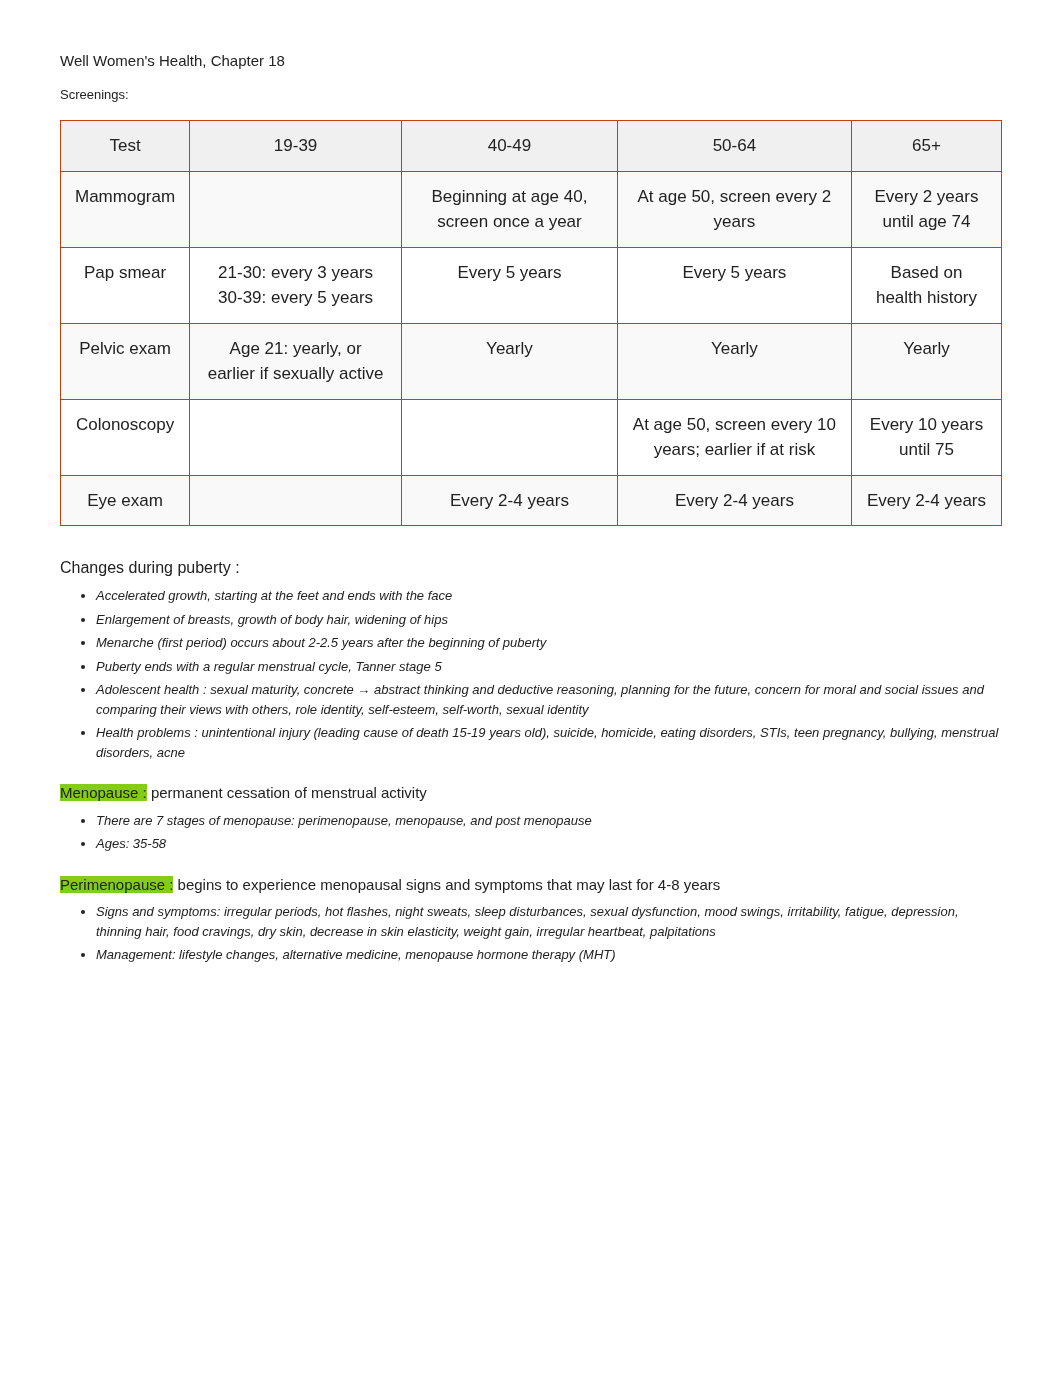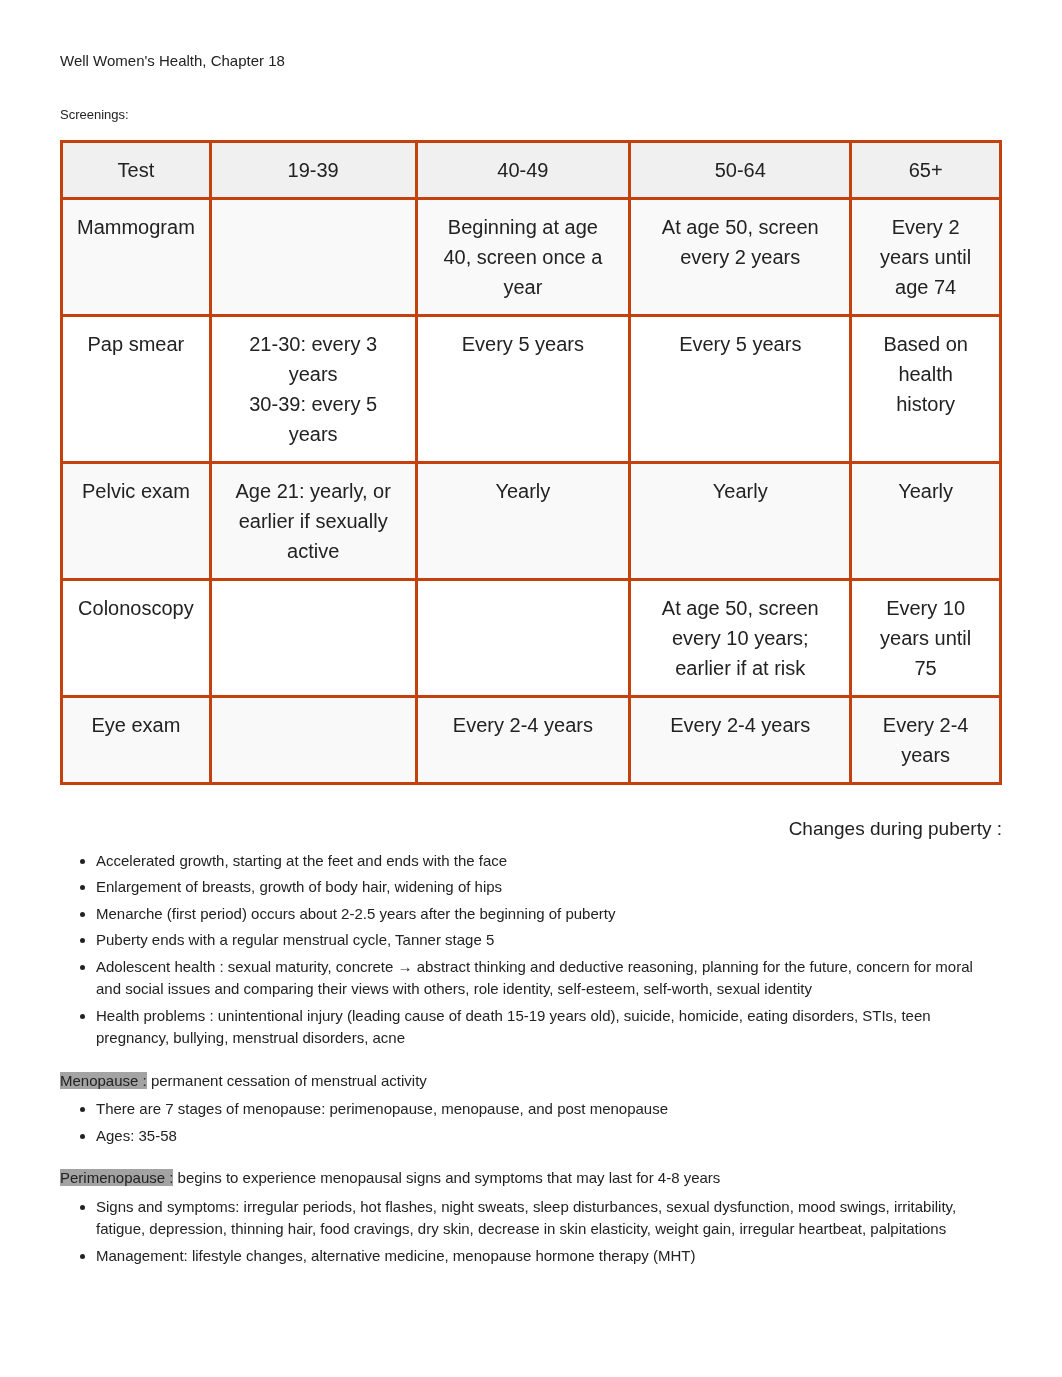--- a/index.html
+++ b/index.html
@@ -7,65 +7,65 @@
       font-family: Arial, sans-serif;
       font-size: 15px;
       color: #222;
       background: #fff;
       padding: 50px 60px;
       max-width: 1062px;
       line-height: 1.5;
     }
     .page-title {
       font-size: 15px;
-      margin-bottom: 32px;
+      margin-bottom: 12px;
     }
     .section-label {
       font-size: 13px;
       margin-bottom: 16px;
     }
     table {
       border-collapse: collapse;
       width: 100%;
       margin-bottom: 30px;
       border: 1px solid #ccc;
     }
     th, td {
-      border: 3px solid #c2410c;
+      border: 1px solid #c2410c;
       padding: 12px 14px;
       vertical-align: top;
-      font-size: 20px;
+      font-size: 17px;
       text-align: center;
     }
     thead tr th {
       font-weight: normal;
       background: #f0f0f0;
     }
     tbody tr:nth-child(odd) {
       background: #f9f9f9;
     }
     tbody tr:nth-child(even) {
       background: #ffffff;
     }
     .section-heading {
-      font-size: 19px;
+      font-size: 16px;
       margin-bottom: 6px;
-      text-align: right;
     }
     ul.bullet-list {
       list-style: disc;
       padding-left: 36px;
       margin-bottom: 20px;
     }
     ul.bullet-list li {
       margin-bottom: 4px;
-      font-size: 15px;
+      font-size: 13px;
+      font-style: italic;
     }
     .highlight {
-      background-color: #a3a3a3;
+      background-color: #84cc16;
       font-weight: normal;
     }
     .menopause-section {
       margin-bottom: 6px;
     }
     .peri-section {
       margin-bottom: 6px;
     }
   </style>
 </head>

